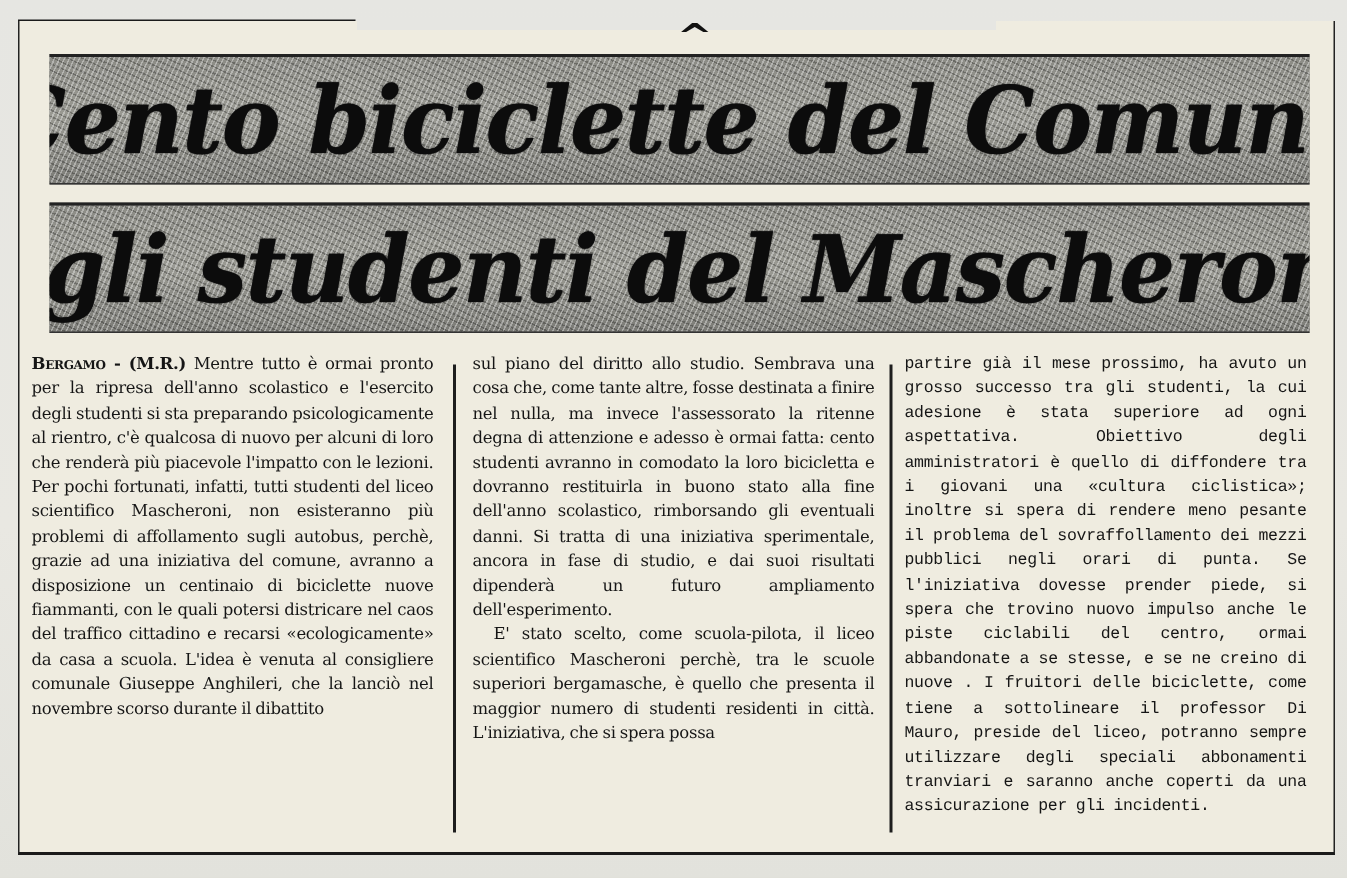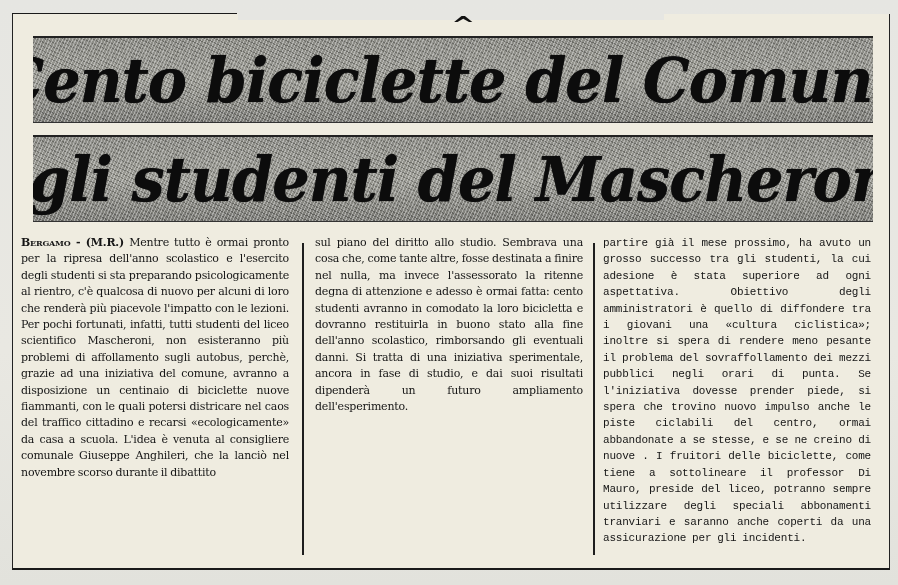--- a/index.html
+++ b/index.html
@@ -117,20 +117,21 @@
   <div class="headline-band band-2">
     <div class="headline-text">agli studenti del Mascheroni</div>
   </div>
 
   <div class="columns">
     <div class="col col-1">
       <p><span class="dateline">Bergamo - (M.R.)</span> <span>Mentre tutto è ormai pronto per la ripresa dell'anno scolastico e l'esercito degli studenti si sta preparando psicologicamente al rientro, c'è qualcosa di nuovo per alcuni di loro che renderà più piacevole l'impatto con le lezioni. Per pochi fortunati, infatti, tutti studenti del liceo scientifico Mascheroni, non esisteranno più problemi di affollamento sugli autobus, perchè, grazie ad una iniziativa del comune, avranno a disposizione un centinaio di biciclette nuove fiammanti, con le quali potersi districare nel caos del traffico cittadino e recarsi «ecologicamente» da casa a scuola. L'idea è venuta al consigliere comunale Giuseppe Anghileri, che la lanciò nel novembre scorso durante il dibattito</span></p>
     </div>
     <div class="col col-2">
       <p>sul piano del diritto allo studio. Sembrava una cosa che, come tante altre, fosse destinata a finire nel nulla, ma invece l'assessorato la ritenne degna di attenzione e adesso è ormai fatta: cento studenti avranno in comodato la loro bicicletta e dovranno restituirla in buono stato alla fine dell'anno scolastico, rimborsando gli eventuali danni. Si tratta di una iniziativa sperimentale, ancora in fase di studio, e dai suoi risultati dipenderà un futuro ampliamento dell'esperimento.</p>
+      <p>E' stato scelto, come scuola-pilota, il liceo scientifico Mascheroni perchè, tra le scuole superiori bergamasche, è quello che presenta il maggior numero di studenti residenti in città. L'iniziativa, che si spera possa</p>
     </div>
     <div class="col col-3">
       <p>partire già il mese prossimo, ha avuto un grosso successo tra gli studenti, la cui adesione è stata superiore ad ogni aspettativa. Obiettivo degli amministratori è quello di diffondere tra i giovani una «cultura ciclistica»; inoltre si spera di rendere meno pesante il problema del sovraffollamento dei mezzi pubblici negli orari di punta. Se l'iniziativa dovesse prender piede, si spera che trovino nuovo impulso anche le piste ciclabili del centro, ormai abbandonate a se stesse, e se ne creino di nuove . I fruitori delle biciclette, come tiene a sottolineare il professor Di Mauro, preside del liceo, potranno sempre utilizzare degli speciali abbonamenti tranviari e saranno anche coperti da una assicurazione per gli incidenti.</p>
     </div>
   </div>
 
   <div class="col-rule rule-1"></div>
   <div class="col-rule rule-2"></div>
 </div>
 

